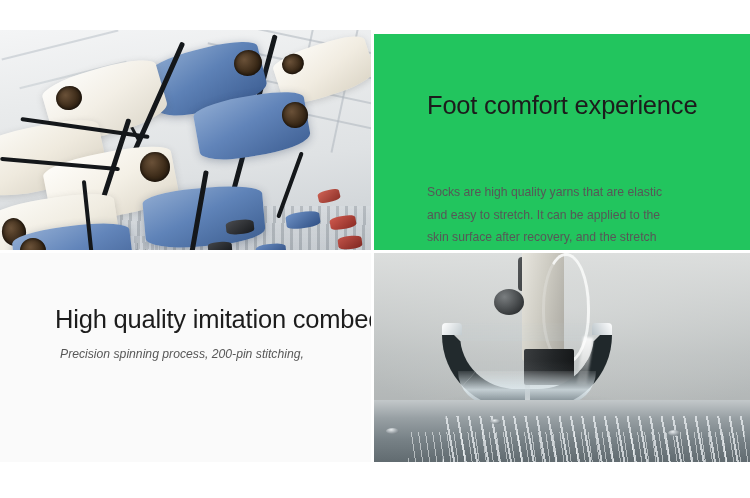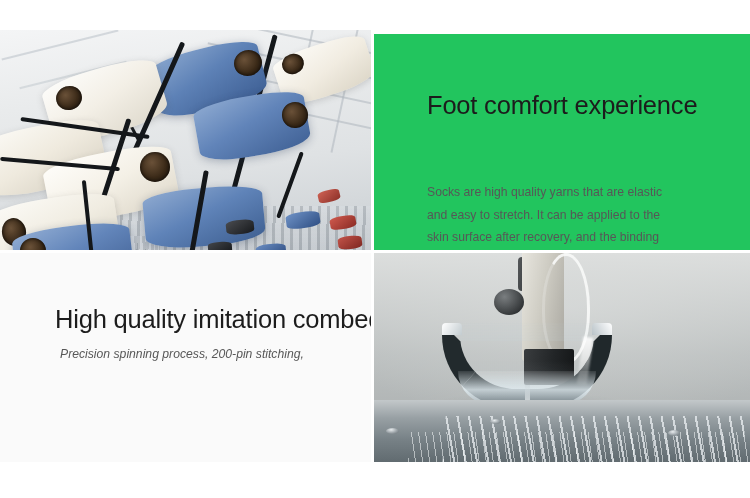--- a/index.html
+++ b/index.html
@@ -408,21 +408,21 @@
       <div class="spool sp-red-b"></div>
       <div class="spool sp-red-c"></div>
     </div>
   </div>
 
   <div class="panel q-topright text-panel-tr">
     <div class="headline tr-head">Foot comfort experience</div>
     <div class="bodycopy tr-body">
       <p>Socks are high quality yarns that are elastic</p>
       <p>and easy to stretch. It can be applied to the</p>
-      <p>skin surface after recovery, and the binding</p>
+      <p>skin surface after recovery, and the stretch</p>
     </div>
   </div>
 
   <div class="panel q-bottomleft text-panel-bl">
     <div class="headline bl-head">High quality imitation combed</div>
     <div class="bodycopy bl-body">
       <p>Precision spinning process, 200-pin stitching,</p>
     </div>
   </div>
 

